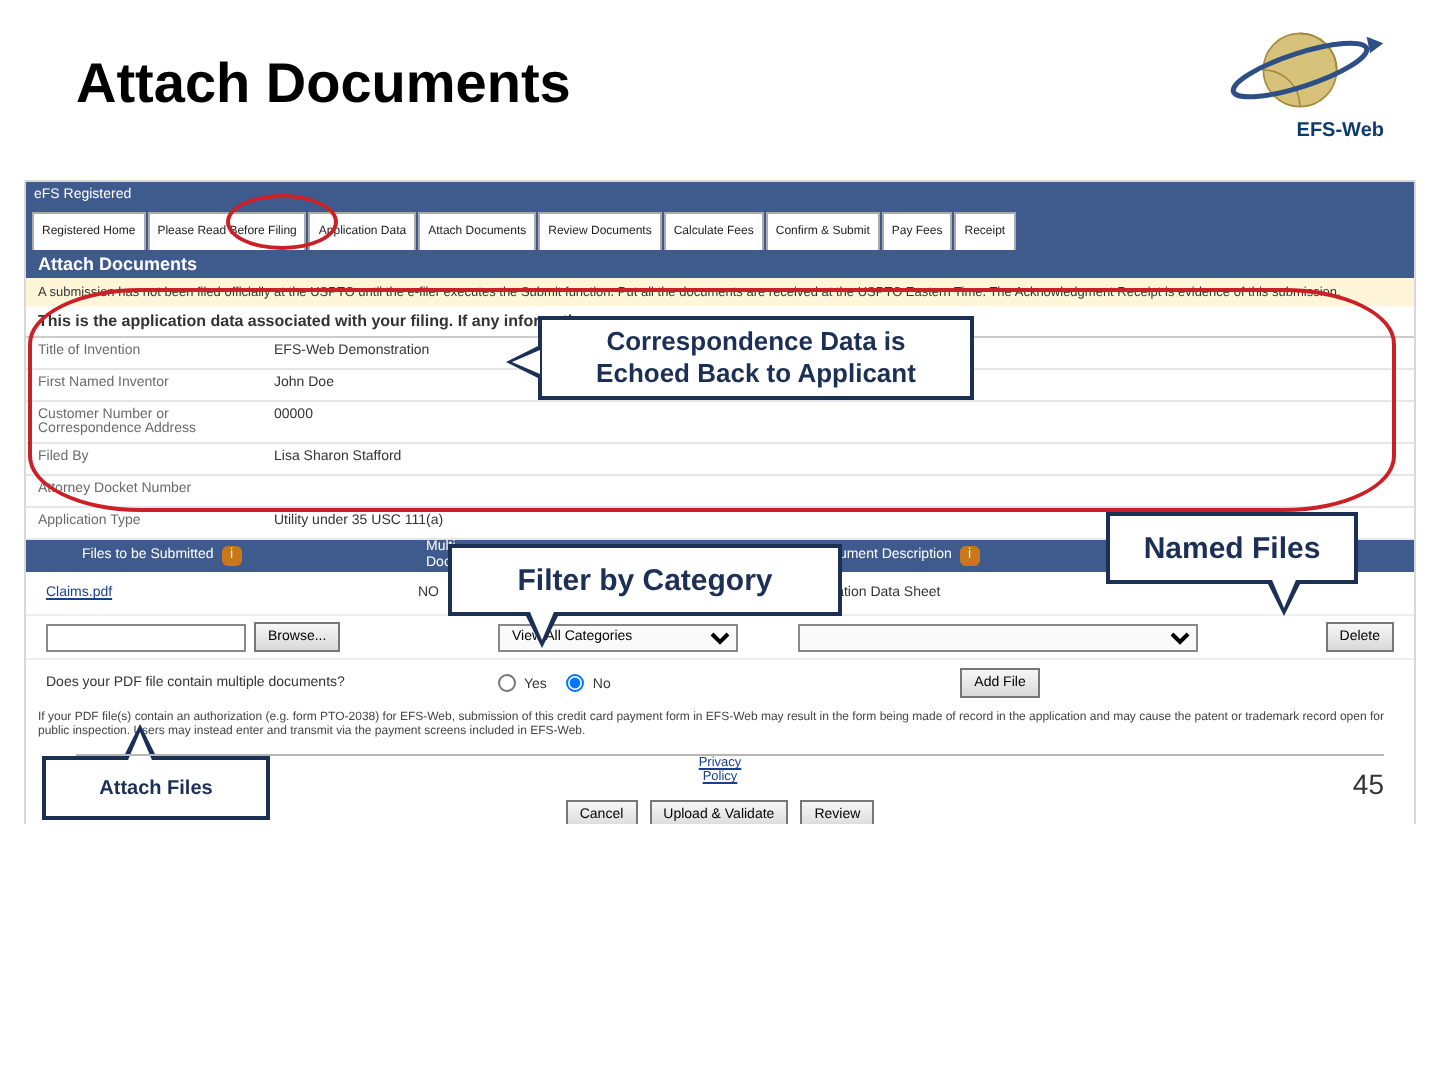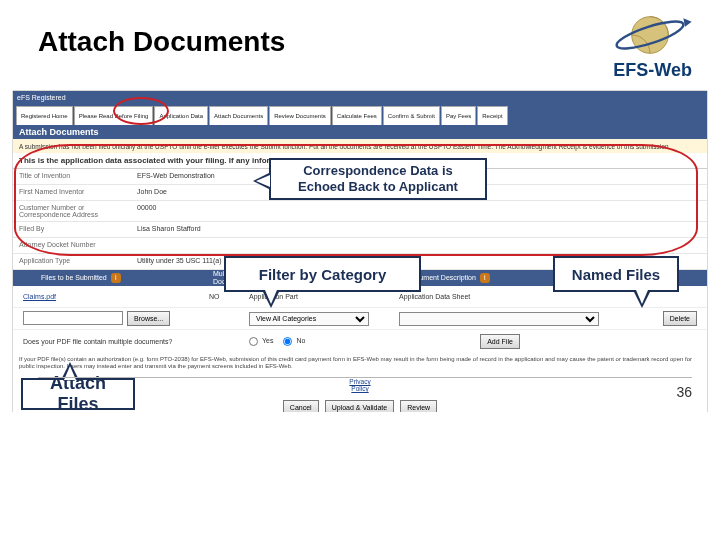--- a/index.html
+++ b/index.html
@@ -1,59 +1,59 @@
 <!DOCTYPE html>
 <html><head>
 <meta charset="utf-8">
 <style>
   * { box-sizing: border-box; margin: 0; padding: 0; }
   html, body { width: 720px; height: 540px; font-family: Arial, Helvetica, sans-serif; background: #fff; }
   .slide { position: relative; width: 720px; height: 412px; overflow: hidden; }
   .title { position: absolute; top: 26px; left: 38px; font-size: 28px; font-weight: 700; color: #000; }
   .logo { position: absolute; top: 10px; right: 28px; width: 84px; height: 50px; }
   .logo svg { width: 100%; height: 100%; }
-  .logo-text { position: absolute; top: 60px; right: 28px; font-size: 18px; font-weight: 700; color: #0d3a6f; }
+  .logo-text { position: absolute; top: 60px; right: 28px; font-size: 10px; font-weight: 700; color: #0d3a6f; }
   .screenshot { position: absolute; top: 90px; left: 12px; width: 696px; height: 336px; border: 1px solid #d8d8d8; border-radius: 1px; font-size: 7px; color: #333; background: #fff; overflow: hidden; }
   .ss-userbar { height: 12px; background: #3f5b8d; color: #fff; padding: 0 4px; display: flex; justify-content: space-between; align-items: center; }
   .tabs { height: 22px; background: #3f5b8d; display: flex; padding: 3px 3px 0 3px; gap: 1px; }
   .tab { background: #fff; padding: 2px 4px; font-size: 6px; line-height: 1.05; display: flex; flex-direction: column; justify-content: center; color: #222; border: 1px solid #aaa; border-bottom: none; }
   .section-bar { height: 14px; background: #3f5b8d; color: #fff; font-size: 9px; font-weight: 700; display: flex; align-items: center; padding-left: 6px; }
   .note-strip { height: 14px; background: #fff6da; font-size: 6.5px; display: flex; align-items: center; padding: 0 6px; white-space: nowrap; overflow: hidden; }
   .biblio { padding: 0; }
   .biblio-head { font-size: 8px; font-weight: 700; padding: 3px 6px; border-bottom: 1px solid #ccc; }
   .brow { display: flex; border-bottom: 1px solid #e6e6e6; min-height: 16px; align-items: flex-start; }
   .brow .lbl { width: 118px; color: #6a6a6a; font-size: 7px; padding: 3px 6px; }
   .brow .val { flex: 1; font-size: 7px; padding: 3px 6px; }
   
   .files-head { height: 16px; background: #3f5b8d; color: #fff; display: flex; align-items: center; position: relative; }
   .fh-cell { padding: 0 6px; font-size: 7px; }
   .help-dot { display: inline-block; width: 10px; height: 10px; background: #c9771a; color: #fff; border-radius: 3px; text-align: center; line-height: 10px; font-size: 7px; margin-left: 2px; }
   .files-row { display: flex; align-items: center; min-height: 22px; border-bottom: 1px solid #eee; }
-  .fc { padding: 2px 6px; font-size: 7px; display: flex; align-items: flex-start; gap: 4px; }
+  .fc { padding: 2px 6px; font-size: 7px; display: flex; align-items: flex-end; gap: 4px; }
   .link7 { color: #1b3f8f; text-decoration: underline; }
   .select7 { height: 14px; font-size: 7px; border: 1px solid #888; background: #fafafa; padding: 0 2px; }
   .input7 { height: 14px; font-size: 7px; border: 1px solid #888; background: #fff; padding: 0 2px; }
   .btn7 { height: 15px; font-size: 7px; border: 1px solid #777; background: linear-gradient(#f7f7f7,#d9d9d9); padding: 0 6px; }
   .radio7 { width: 9px; height: 9px; }
   .btn-row { display: flex; justify-content: center; gap: 6px; padding: 8px 0 4px; }
   .pto-note { font-size: 6px; color: #444; padding: 4px 6px 8px 6px; line-height: 1.2; }
   .pp-link { text-align: center; font-size: 6.5px; }
   .red-circle { position: absolute; border: 2px solid #cc2027; border-radius: 50%; }
   .callout { position: absolute; background: #fff; border: 2px solid #1c2f55; color: #1c2f55; display: flex; align-items: center; justify-content: center; text-align: center; padding: 6px 10px; font-weight: 600; }
   .callout .tail { position: absolute; width: 0; height: 0; }
   .co-box1 { top: 158px; left: 269px; width: 218px; height: 42px; font-size: 13px; line-height: 1.2; }
   .co-box1 .tail { left: -18px; top: 12px; border-top: 9px solid transparent; border-bottom: 9px solid transparent; border-right: 18px solid #1c2f55; }
   .co-box1 .tail::after { content: ''; position: absolute; left: 3px; top: -6.5px; border-top: 6.5px solid transparent; border-bottom: 6.5px solid transparent; border-right: 14px solid #fff; }
-  .co-box2 { top: 256px; left: 224px; width: 197px; height: 36px; font-size: 15px; }
+  .co-box2 { top: 272px; left: 224px; width: 197px; height: 36px; font-size: 15px; }
   .co-box2 .tail { left: 36px; bottom: -18px; border-left: 9px solid transparent; border-right: 9px solid transparent; border-top: 18px solid #1c2f55; }
   .co-box2 .tail::after { content: ''; position: absolute; left: -6.5px; top: -18px; border-left: 6.5px solid transparent; border-right: 6.5px solid transparent; border-top: 14px solid #fff; }
   .co-box3 { top: 256px; left: 553px; width: 126px; height: 36px; font-size: 15px; }
   .co-box3 .tail { right: 26px; bottom: -18px; border-left: 9px solid transparent; border-right: 9px solid transparent; border-top: 18px solid #1c2f55; }
   .co-box3 .tail::after { content: ''; position: absolute; left: -6.5px; top: -18px; border-left: 6.5px solid transparent; border-right: 6.5px solid transparent; border-top: 14px solid #fff; }
-  .co-box4 { top: 378px; left: 21px; width: 114px; height: 32px; font-size: 18px; }
+  .co-box4 { top: 378px; left: 21px; width: 114px; height: 32px; font-size: 10px; }
   .co-box4 .tail { left: 38px; top: -18px; border-left: 9px solid transparent; border-right: 9px solid transparent; border-bottom: 18px solid #1c2f55; }
   .co-box4 .tail::after { content: ''; position: absolute; left: -6.5px; top: 4px; border-left: 6.5px solid transparent; border-right: 6.5px solid transparent; border-bottom: 14px solid #fff; }
   .co-box5 { top: 454px; left: 284px; width: 272px; height: 30px; font-size: 15px; }
   .co-box5 .tail { left: 100px; top: -18px; border-left: 9px solid transparent; border-right: 9px solid transparent; border-bottom: 18px solid #1c2f55; }
   .co-box5 .tail::after { content: ''; position: absolute; left: -6.5px; top: 4px; border-left: 6.5px solid transparent; border-right: 6.5px solid transparent; border-bottom: 14px solid #fff; }
   .footer-line { position: absolute; left: 38px; right: 28px; bottom: 34px; height: 1px; background: #b6b6b6; }
   .footer-text { position: absolute; left: 38px; bottom: 12px; font-size: 11px; color: #333; }
   .page-num { position: absolute; right: 28px; bottom: 12px; font-size: 14px; color: #333; }
 </style>
 </head>
@@ -244,14 +244,14 @@
   </div>
   <div class="callout co-box4">
     <div class="tail"></div>
     <span>Attach Files</span>
   </div>
   <div class="callout co-box5">
     <div class="tail"></div>
   </div>
 
   <div class="footer-line"></div>
-  <div class="page-num">36</div>
+  <div class="page-num">45</div>
 </div>
 
 </body></html>

